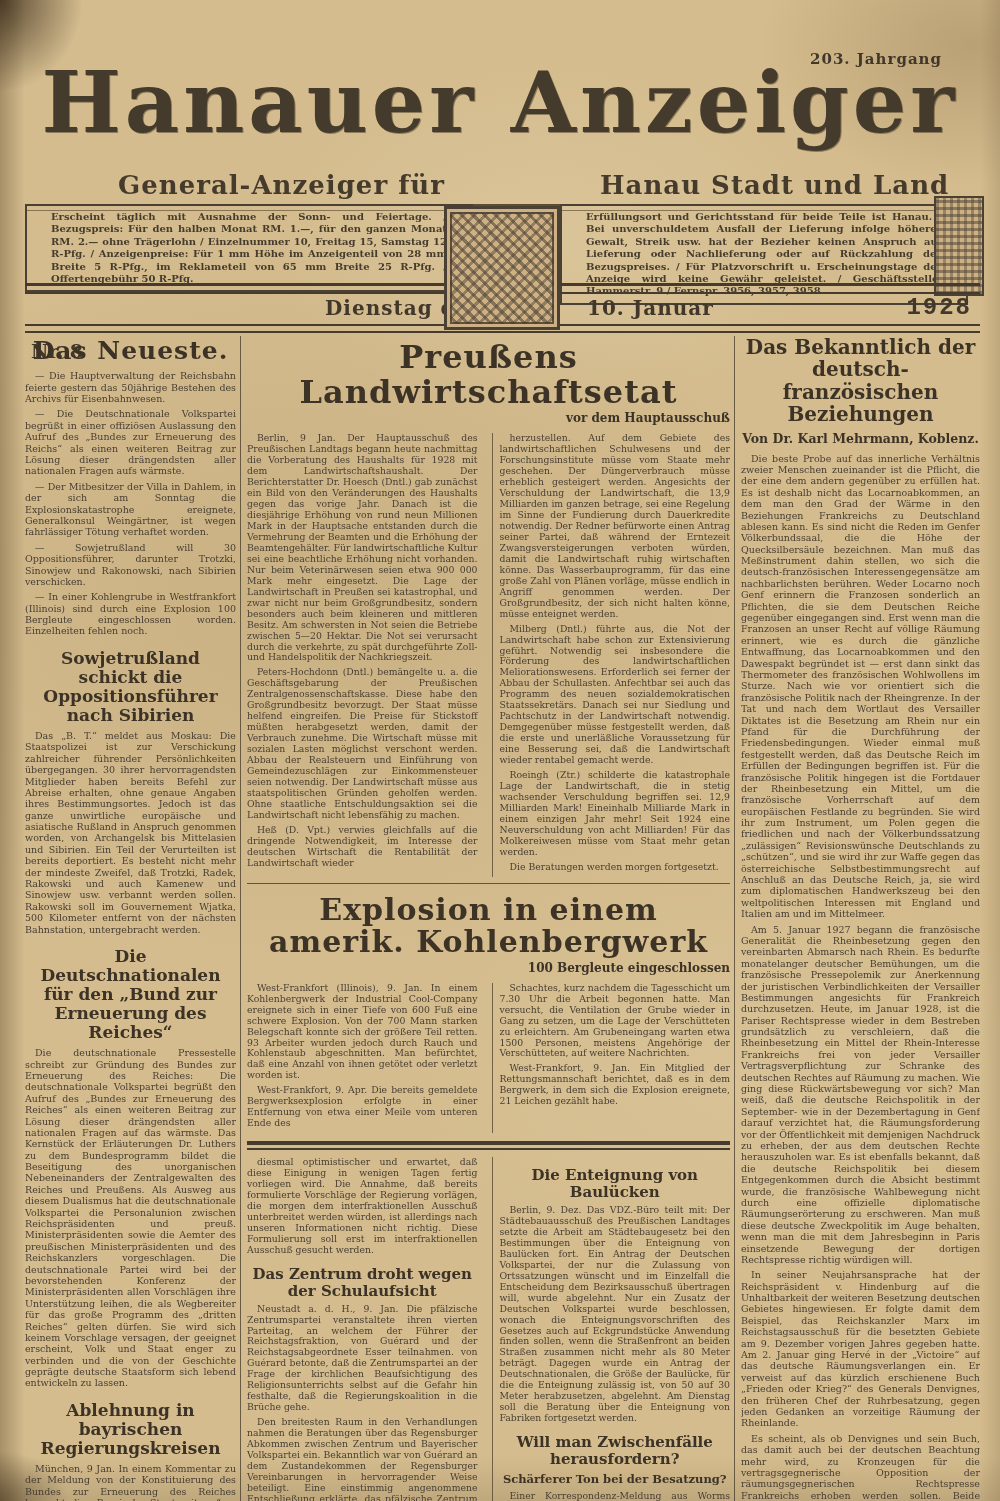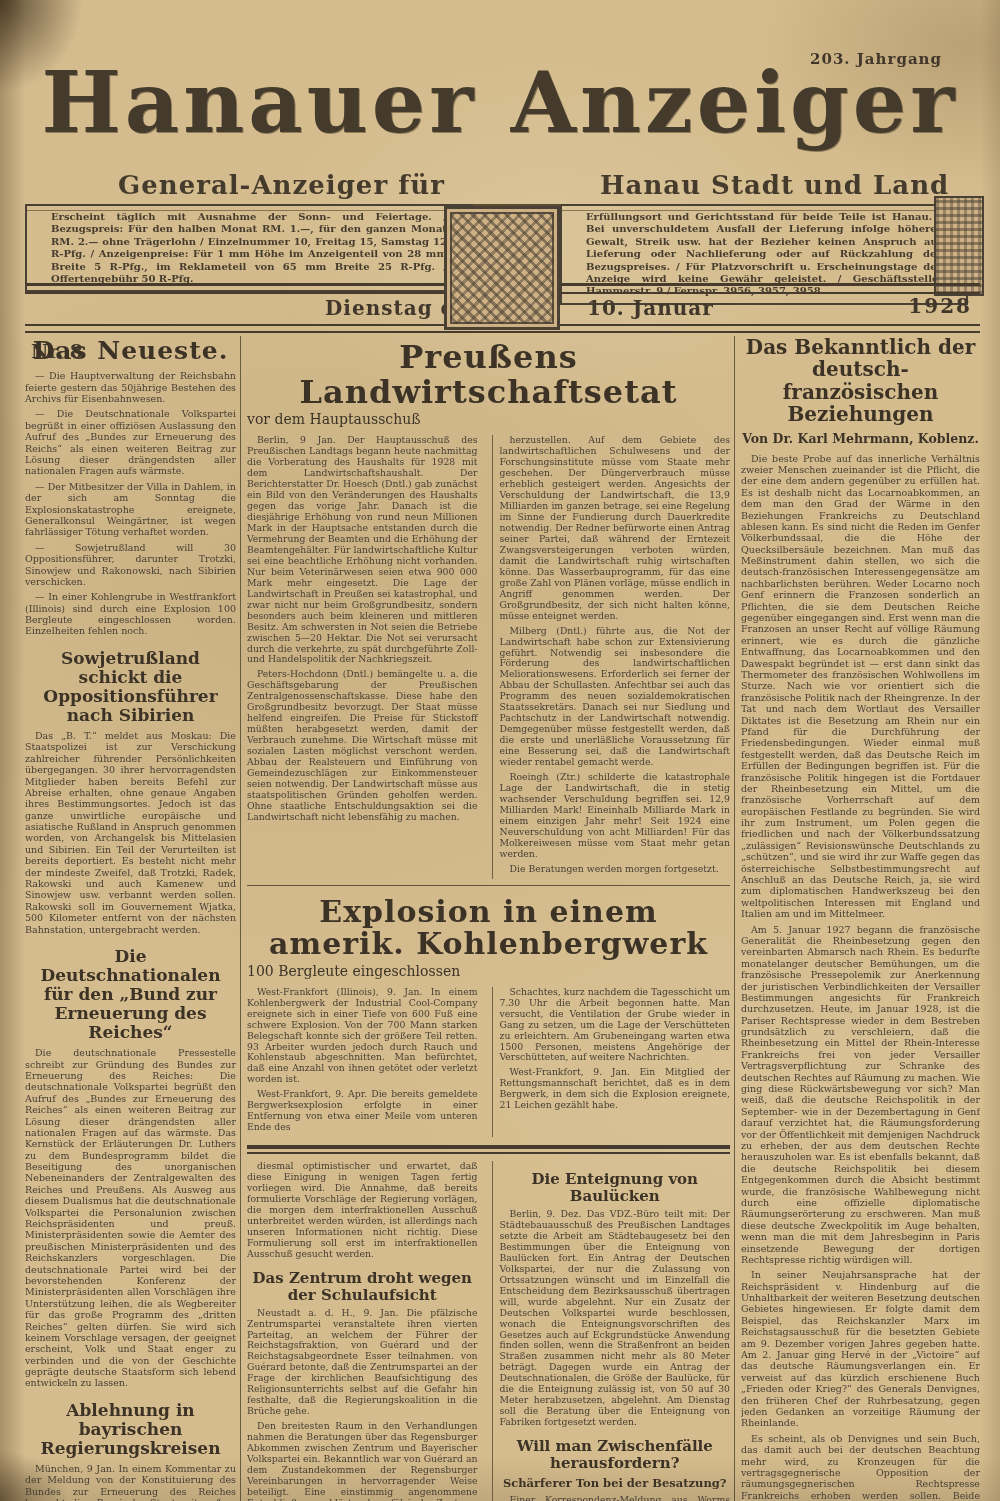--- a/index.html
+++ b/index.html
@@ -39,37 +39,37 @@
   .ornament-right{position:absolute;right:16px;top:196px;width:46px;height:96px;
     border:2px solid #4a4034;background:
     repeating-linear-gradient(0deg, rgba(74,64,52,.5) 0 3px, transparent 3px 7px),
     repeating-linear-gradient(90deg, rgba(74,64,52,.4) 0 3px, transparent 3px 7px),#cdb083;}
   .bar-rules-top{position:absolute;left:25px;right:20px;top:283px;height:6px;
     border-top:3px solid #463b2c;border-bottom:2px solid #463b2c;}
   .datebar{position:absolute;left:25px;right:20px;top:292px;height:30px;font-weight:bold;color:#41372a;}
   .datebar .nr{position:absolute;left:6px;top:4px;font-size:19px;margin-top:44px;}
   .datebar .day{position:absolute;left:300px;top:4px;font-size:20px;letter-spacing:1px;}
   .datebar .date{position:absolute;left:562px;top:4px;font-size:20px;letter-spacing:1px;}
-  .datebar .year{position:absolute;right:8px;top:2px;font-size:20px;letter-spacing:2px;}
+  .datebar .year{position:absolute;right:8px;top:2px;font-size:24px;letter-spacing:2px;font-family:Liberation Mono, monospace;}
   .bar-rules-bottom{position:absolute;left:25px;right:20px;top:324px;height:5px;
     border-top:2px solid #463b2c;border-bottom:2px solid #463b2c;}
   .col{position:absolute;top:336px;height:1165px;overflow:hidden;}
   .col1{left:25px;width:211px;}
   .col2{left:247px;width:483px;}
   .col3{left:741px;width:239px;}
   .vrule{position:absolute;top:336px;width:1px;height:1165px;background:rgba(70,58,42,.75);}
   .vr1{left:240px;} .vr2{left:734px;}
   .b{font-size:9.5px;line-height:1.2;text-align:justify;margin:0 0 4px;text-indent:10px;color:#473e33;}
   .col2 .b{font-size:9.3px;line-height:1.18;}
   .h-xl{font-size:25px;font-weight:bold;text-align:center;margin:2px 0 6px;line-height:1.05;color:#3c3326;letter-spacing:1px;}
   .h-md{font-size:17px;font-weight:bold;text-align:center;margin:12px 4px 5px;line-height:1.12;color:#3c3326;}
   .h-sm{font-size:15px;font-weight:bold;text-align:center;margin:10px 2px 4px;line-height:1.12;color:#3c3326;}
   .headline-1{font-size:32px;font-weight:bold;text-align:center;line-height:1.08;margin:4px 0 2px;color:#3c3326;letter-spacing:1px;}
   .headline-2{font-size:30px;font-weight:bold;text-align:center;line-height:1.08;margin:10px 0 2px;color:#3c3326;letter-spacing:1px;}
-  .kicker{font-size:14px;font-weight:normal;text-align:left;margin:2px 0 8px;color:#3c3326;}
+  .kicker{font-size:12px;font-weight:bold;text-align:right;margin:2px 0 8px;color:#3c3326;}
   .subkicker{font-size:11.5px;font-weight:bold;text-align:center;margin:0 0 5px;color:#3c3326;}
   .twocol{display:flex;align-items:stretch;gap:8px;}
   .twocol .sub{width:50%;padding-right:6px;}
   .twocol .sub + .sub{border-left:1px solid rgba(70,58,42,.7);padding:0 0 0 7px;}
   .rule-thin{border-top:1px solid rgba(70,58,42,.8);margin:6px 0;}
   .rule-heavy{border-top:4px solid #453b2e;border-bottom:2px solid #453b2e;height:3px;margin:8px 0 7px;}
   .byline{font-size:12.5px;font-weight:bold;text-align:center;margin:4px 0 7px;color:#3c3326;}
 </style>
 </head>
 <body>
@@ -120,20 +120,21 @@
 
   </div>
 
   <div class="col col2">
     <h2 class="headline-1">Preußens Landwirtschaftsetat</h2>
     <div class="kicker">vor dem Hauptausschuß</div>
     <div class="twocol">
       <div class="sub">
         <p class="b">Berlin, 9 Jan. Der Hauptausschuß des Preußischen Landtags begann heute nachmittag die Vorberatung des Haushalts für 1928 mit dem Landwirtschaftshaushalt. Der Berichterstatter Dr. Hoesch (Dntl.) gab zunächst ein Bild von den Veränderungen des Haushalts gegen das vorige Jahr. Danach ist die diesjährige Erhöhung von rund neun Millionen Mark in der Hauptsache entstanden durch die Vermehrung der Beamten und die Erhöhung der Beamtengehälter. Für landwirtschaftliche Kultur sei eine beachtliche Erhöhung nicht vorhanden. Nur beim Veterinärwesen seien etwa 900 000 Mark mehr eingesetzt. Die Lage der Landwirtschaft in Preußen sei katastrophal, und zwar nicht nur beim Großgrundbesitz, sondern besonders auch beim kleineren und mittleren Besitz. Am schwersten in Not seien die Betriebe zwischen 5—20 Hektar. Die Not sei verursacht durch die verkehrte, zu spät durchgeführte Zoll- und Handelspolitik der Nachkriegszeit.</p>
         <p class="b">Peters-Hochdonn (Dntl.) bemängelte u. a. die Geschäftsgebarung der Preußischen Zentralgenossenschaftskasse. Diese habe den Großgrundbesitz bevorzugt. Der Staat müsse helfend eingreifen. Die Preise für Stickstoff müßten herabgesetzt werden, damit der Verbrauch zunehme. Die Wirtschaft müsse mit sozialen Lasten möglichst verschont werden. Abbau der Realsteuern und Einführung von Gemeindezuschlägen zur Einkommensteuer seien notwendig. Der Landwirtschaft müsse aus staatspolitischen Gründen geholfen werden. Ohne staatliche Entschuldungsaktion sei die Landwirtschaft nicht lebensfähig zu machen.</p>
+        <p class="b">Heß (D. Vpt.) verwies gleichfalls auf die dringende Notwendigkeit, im Interesse der deutschen Wirtschaft die Rentabilität der Landwirtschaft wieder</p>
       </div>
       <div class="sub">
         <p class="b">herzustellen. Auf dem Gebiete des landwirtschaftlichen Schulwesens und der Forschungsinstitute müsse vom Staate mehr geschehen. Der Düngerverbrauch müsse erheblich gesteigert werden. Angesichts der Verschuldung der Landwirtschaft, die 13,9 Milliarden im ganzen betrage, sei eine Regelung im Sinne der Fundierung durch Dauerkredite notwendig. Der Redner befürworte einen Antrag seiner Partei, daß während der Erntezeit Zwangsversteigerungen verboten würden, damit die Landwirtschaft ruhig wirtschaften könne. Das Wasserbauprogramm, für das eine große Zahl von Plänen vorläge, müsse endlich in Angriff genommen werden. Der Großgrundbesitz, der sich nicht halten könne, müsse enteignet werden.</p>
         <p class="b">Milberg (Dntl.) führte aus, die Not der Landwirtschaft habe schon zur Extensivierung geführt. Notwendig sei insbesondere die Förderung des landwirtschaftlichen Meliorationswesens. Erforderlich sei ferner der Abbau der Schullasten. Anfechtbar sei auch das Programm des neuen sozialdemokratischen Staatssekretärs. Danach sei nur Siedlung und Pachtschutz in der Landwirtschaft notwendig. Demgegenüber müsse festgestellt werden, daß die erste und unerläßliche Voraussetzung für eine Besserung sei, daß die Landwirtschaft wieder rentabel gemacht werde.</p>
         <p class="b">Roeingh (Ztr.) schilderte die katastrophale Lage der Landwirtschaft, die in stetig wachsender Verschuldung begriffen sei. 12,9 Milliarden Mark! Eineinhalb Milliarde Mark in einem einzigen Jahr mehr! Seit 1924 eine Neuverschuldung von acht Milliarden! Für das Molkereiwesen müsse vom Staat mehr getan werden.</p>
         <p class="b">Die Beratungen werden morgen fortgesetzt.</p>
       </div>
     </div>
     <div class="rule-thin"></div>
 

